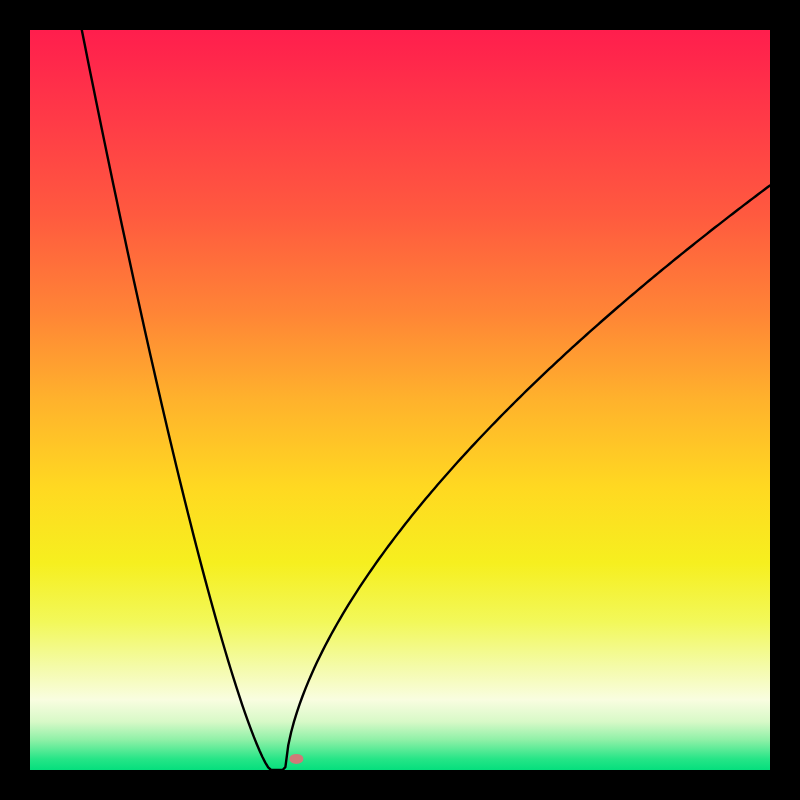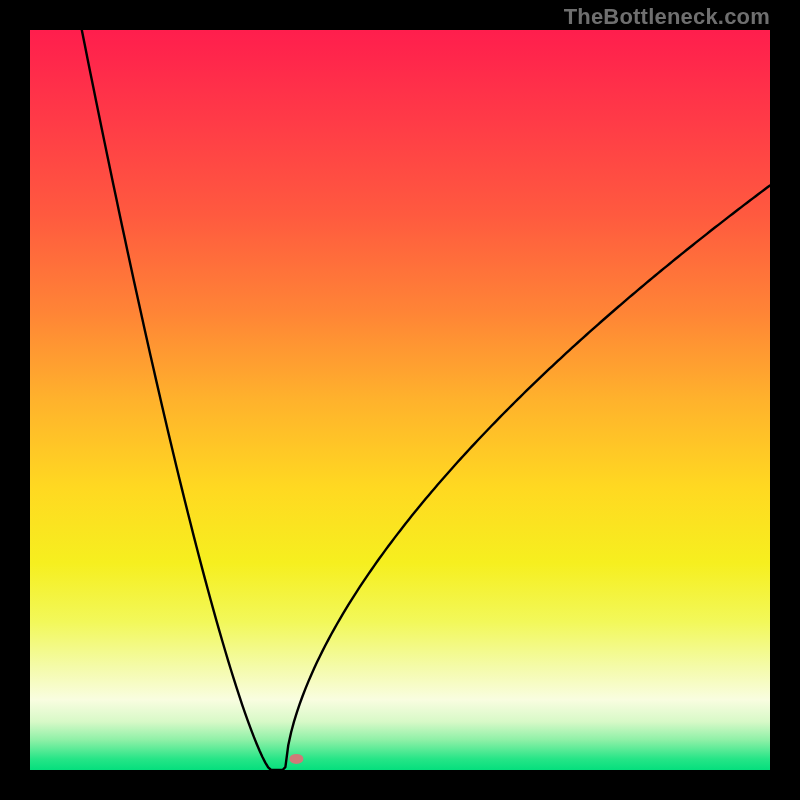--- a/index.html
+++ b/index.html
@@ -35,21 +35,20 @@
     color: #6f6f6f;
     letter-spacing: 0.2px;
   }
   svg { display: block; }
 </style>
 </head>
 <body>
 
 <div class="frame">
 
-  <div class="watermark">TheBottleneck.com</div>
 
   <div class="plot">
     <svg id="chart-svg" width="740" height="740" viewBox="0 0 740 740">
       <defs>
         <linearGradient id="bg-grad" x1="0" y1="0" x2="0" y2="1">
             <stop offset="0.00%" stop-color="#ff1e4d"></stop>
             <stop offset="12.00%" stop-color="#ff3a47"></stop>
             <stop offset="25.00%" stop-color="#ff5a3f"></stop>
             <stop offset="38.00%" stop-color="#ff8436"></stop>
             <stop offset="50.00%" stop-color="#ffb22c"></stop>

